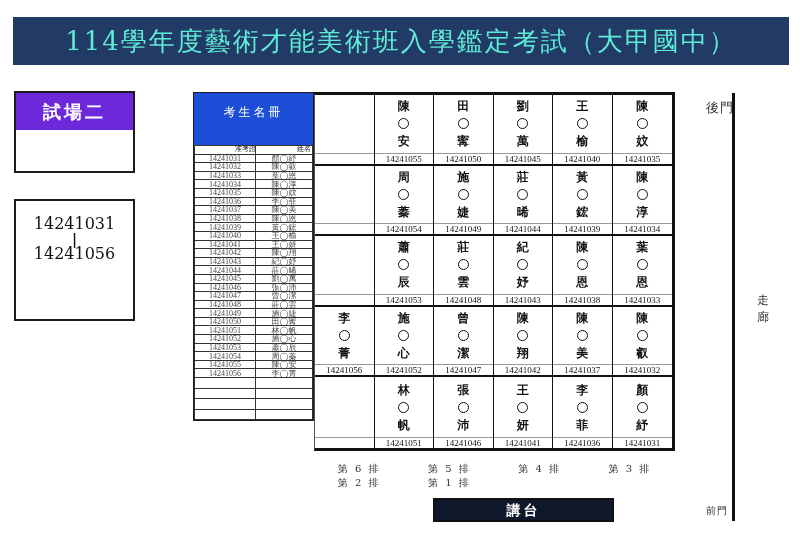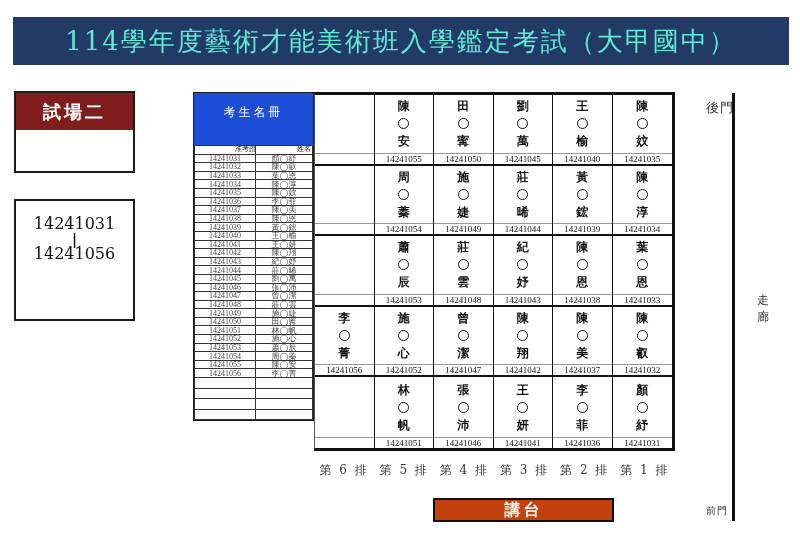--- a/index.html
+++ b/index.html
@@ -6,21 +6,21 @@
   html, body { width: 800px; height: 544px; background: #ffffff; overflow: hidden; }
   body { position: relative; font-family: "DejaVu Serif", "Liberation Serif", serif; color: #111; }
 
   .title-bar {
     position: absolute; left: 13px; top: 17px; width: 776px; height: 48px;
     background: #213a66; color: #5eead4; display: flex; align-items: center; justify-content: center;
     font-size: 26px; letter-spacing: 2px;
   }
 
   .info-box { position: absolute; left: 14px; width: 121px; border: 2px solid #1c1c1c; background: #fff; }
-  .info-box .head { background: #7f1d1d; color: #fff; font-weight: bold; text-align: center; font-size: 18px; letter-spacing: 3px; }
+  .info-box .head { background: #6d28d9; color: #fff; font-weight: bold; text-align: center; font-size: 18px; letter-spacing: 3px; }
   .info-box .body { text-align: center; font-weight: bold; font-size: 17px; }
   #box-room { top: 91px; height: 82px; }
   #box-room .head { height: 37px; line-height: 37px; }
   #box-room .body { height: 41px; line-height: 41px; }
   #box-id { top: 199px; height: 122px; }
   #box-id .head { height: 36px; line-height: 36px; }
   #box-id .body { padding-top: 14px; line-height: 18px; font-size: 16px; font-weight: normal; }
   #box-id .body .dash { font-weight: bold; line-height: 12px; font-size: 14px; }
 
   .roster { position: absolute; left: 193px; top: 92px; width: 121px; border: 1.5px solid #1c1c1c; }
@@ -35,23 +35,23 @@
   .roster tr.blank td { height: 10.5px; }
 
   .grid { position: absolute; left: 314px; top: 92px; width: 361px; height: 359px; border: 3px solid #111; border-left: 1px solid #555; display: grid; grid-template-columns: 1fr 1fr 1fr 1fr 1fr 1fr; grid-template-rows: repeat(5, 1fr); }
   .seat { border-right: 1px solid #111; border-bottom: 2.5px solid #111; position: relative; display: flex; flex-direction: column; }
   .seat .name { flex: 1; display: flex; flex-direction: column; align-items: center; justify-content: center; font-size: 12px; font-weight: bold; line-height: 18px; }
   .seat .name .circle { display: inline-block; width: 11px; height: 11px; border: 1.2px solid #111; border-radius: 50%; margin: 3px 0; }
   .seat .id { height: 11px; border-top: 1px solid #999; text-align: center; font-size: 9px; line-height: 10px; font-family: "Liberation Serif", serif; }
   .seat.empty .name { visibility: hidden; }
   .seat.empty .id { border-top: 1px solid #999; }
 
-  .row-labels { position: absolute; left: 314px; top: 462px; width: 361px; display: grid; grid-template-columns: repeat(6, 1fr); font-size: 12px; color: #333; text-align: center; letter-spacing: 2px; }
-
-  .podium { position: absolute; left: 433px; top: 498px; width: 181px; height: 24px; background: #c2410c; border: 2px solid #111; color: #fff; text-align: center; line-height: 20px; font-size: 16px; font-weight: bold; letter-spacing: 3px; }
+  .row-labels { position: absolute; left: 314px; top: 462px; width: 361px; display: grid; grid-template-columns: repeat(4, 1fr); font-size: 10px; color: #333; text-align: center; letter-spacing: 2px; }
+
+  .podium { position: absolute; left: 433px; top: 498px; width: 181px; height: 24px; background: #0f172a; border: 2px solid #111; color: #fff; text-align: center; line-height: 20px; font-size: 14px; font-weight: bold; letter-spacing: 3px; }
 
   .wall { position: absolute; left: 732px; top: 93px; width: 3px; height: 428px; background: #111; }
   .door-back { position: absolute; left: 706px; top: 99px; font-size: 13px; color: #333; letter-spacing: 1px; }
   .door-front { position: absolute; left: 706px; top: 504px; font-size: 10px; color: #333; letter-spacing: 1px; }
   .corridor { position: absolute; left: 756px; top: 292px; font-size: 12px; color: #333; width: 14px; line-height: 17px; text-align: center; }
 </style>
 </head>
 <body>
 
 <div class="title-bar">114學年度藝術才能美術班入學鑑定考試（大甲國中）</div>

